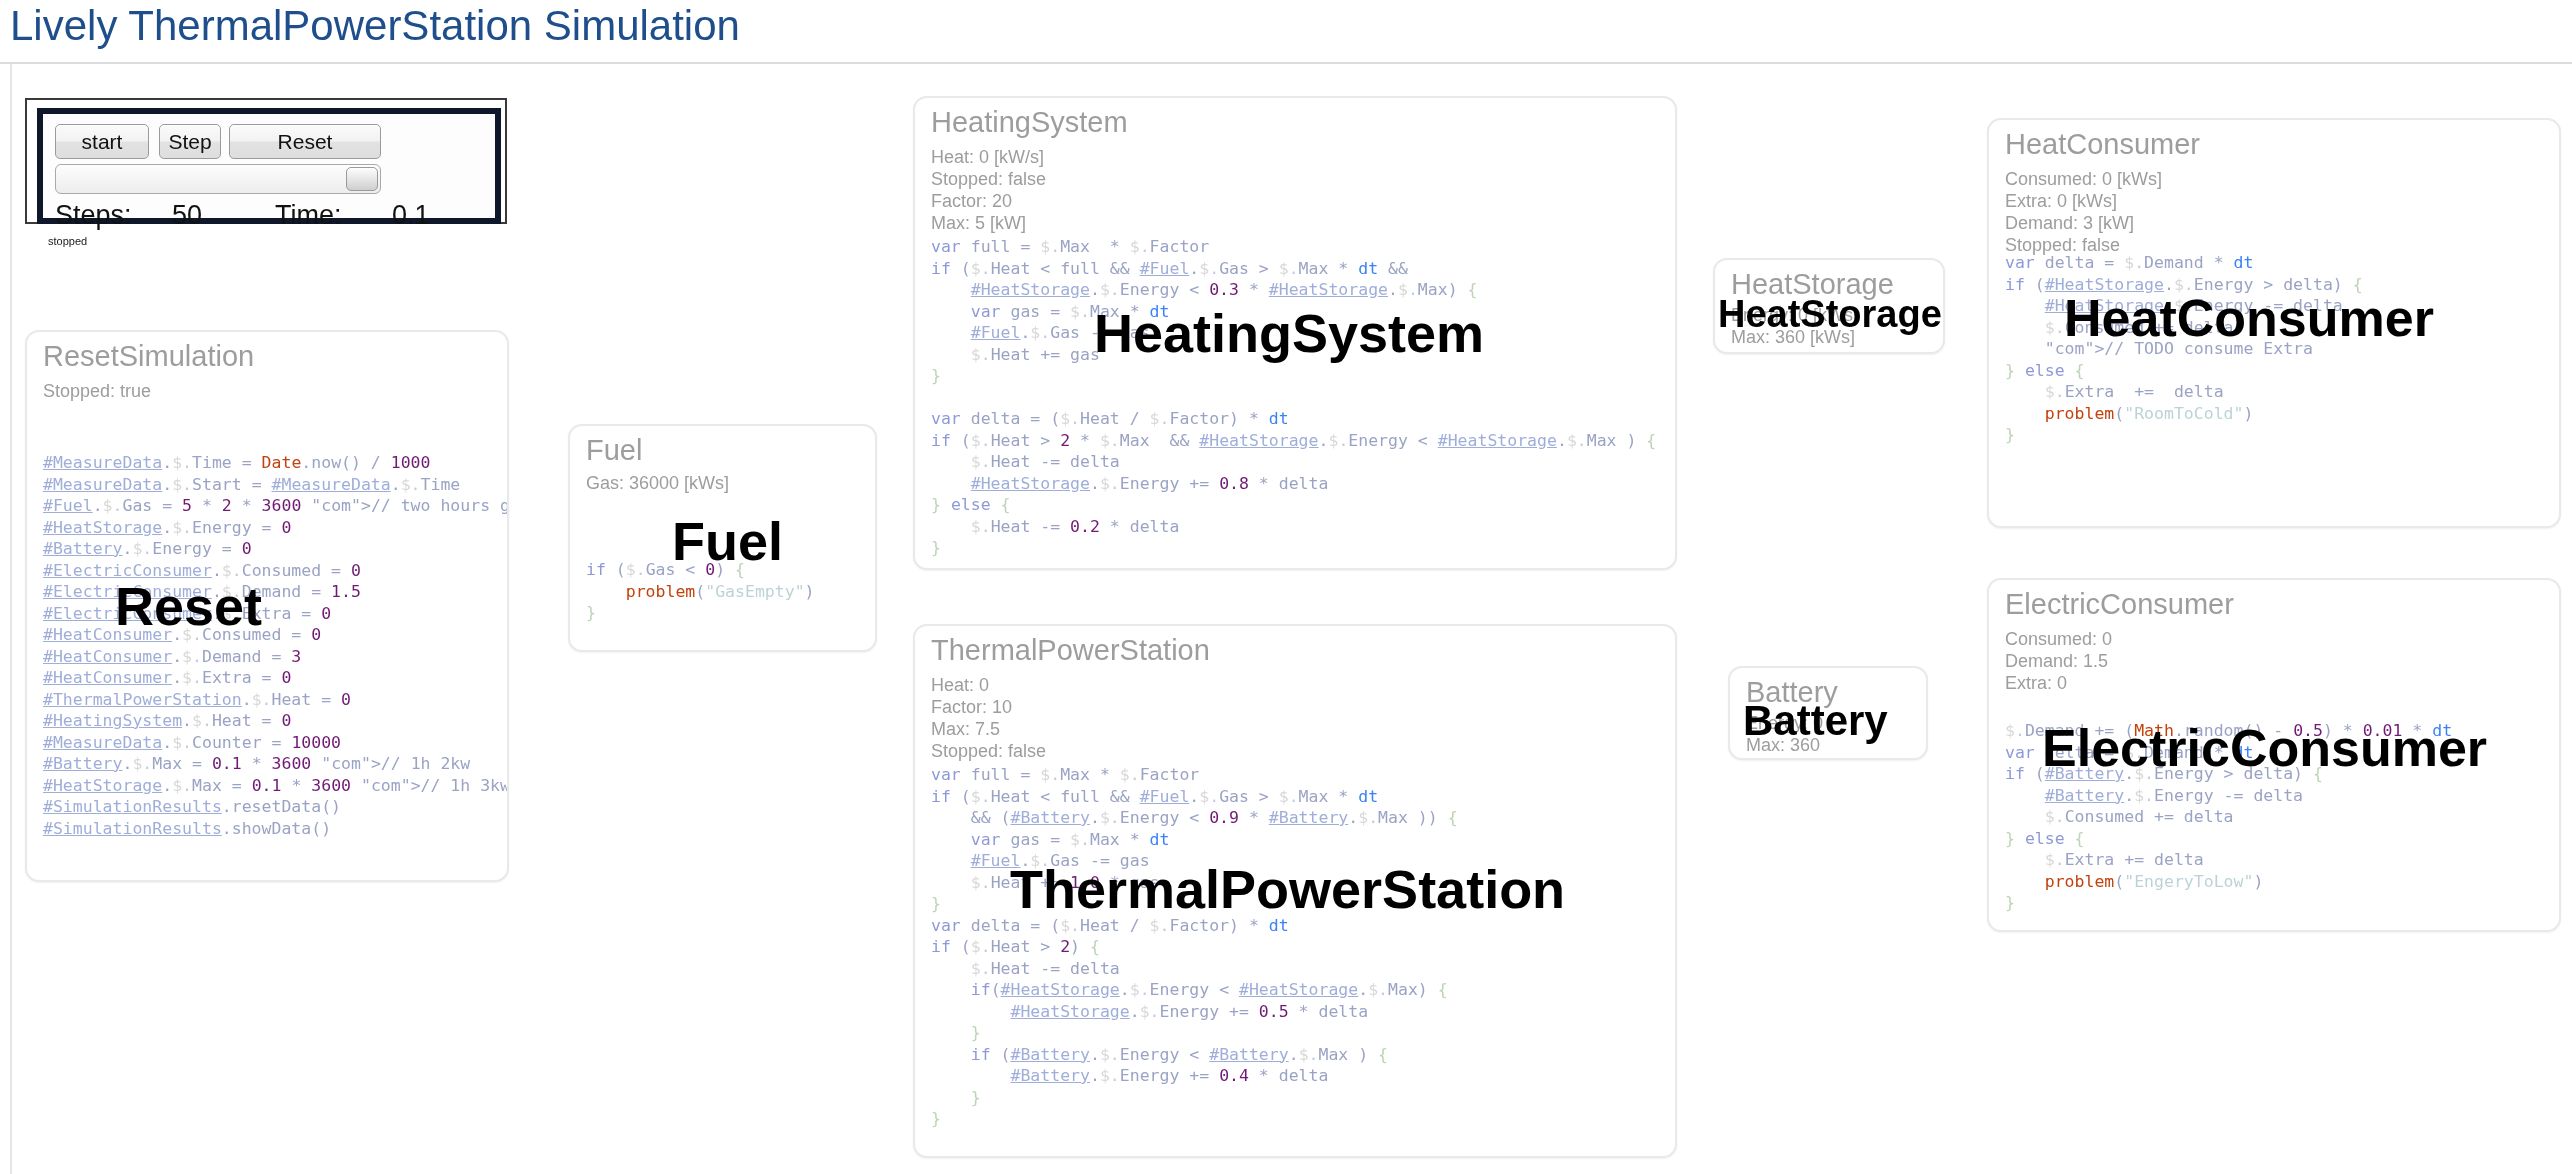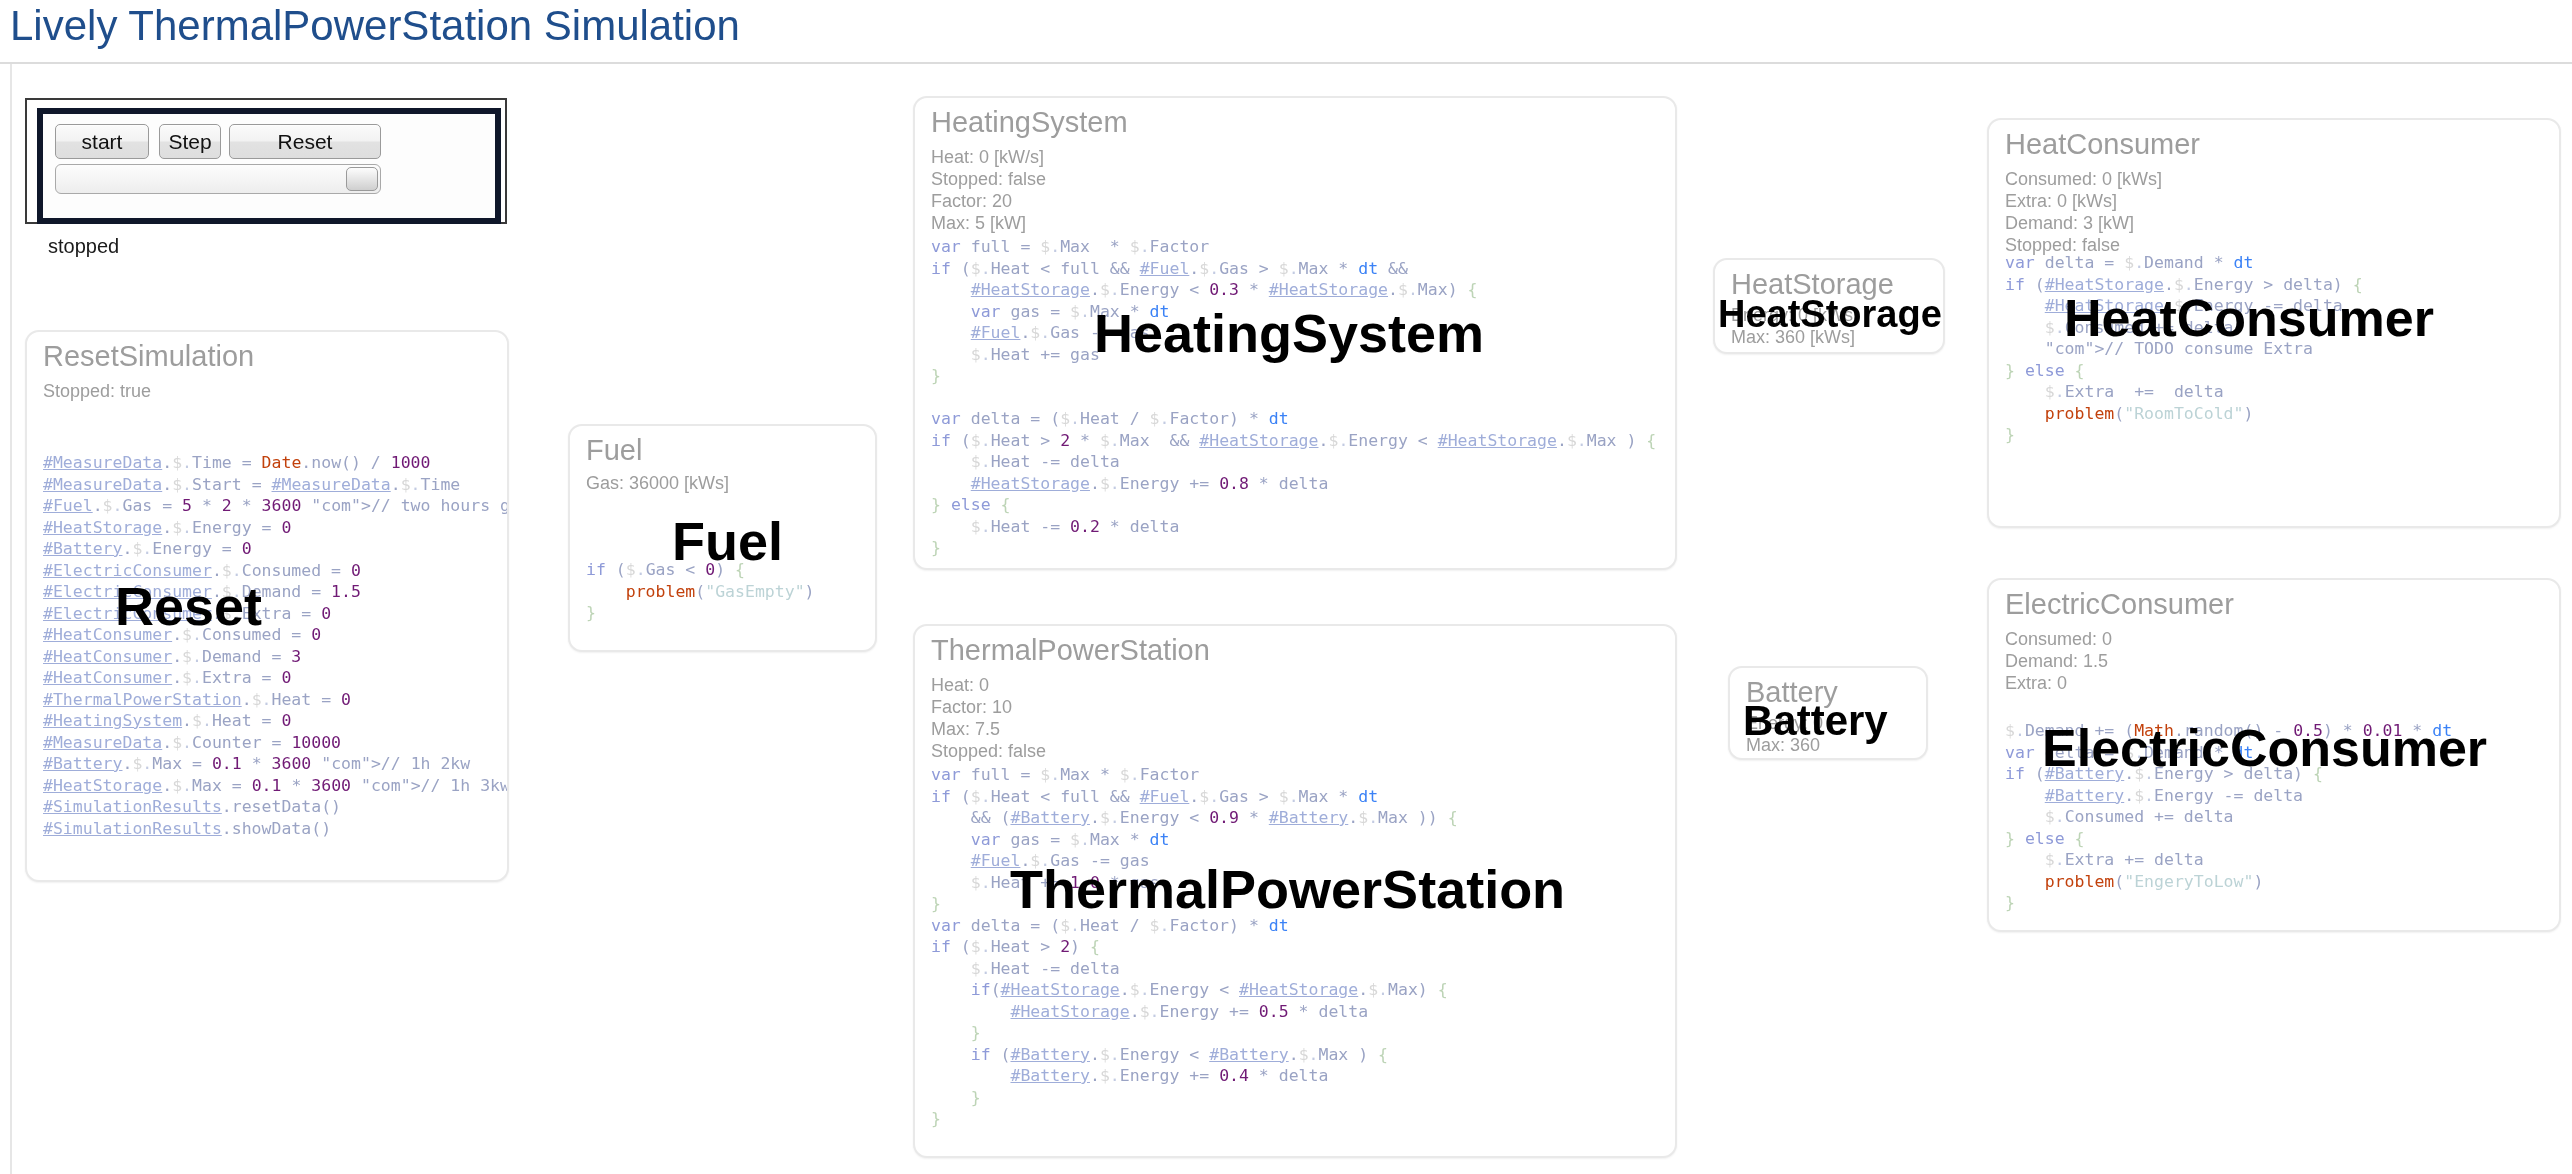--- a/index.html
+++ b/index.html
@@ -56,21 +56,21 @@
   .stat-row{
     position:absolute;left:12px;top:86px;width:430px;height:34px;
     font-size:27px;color:#111;
   }
   .stat-row span{position:absolute;top:0;}
   .lbl-steps{left:0;}
   .val-steps{left:117px;}
   .lbl-time{left:220px;}
   .val-time{left:337px;}
   .status-text{
-    position:absolute;left:48px;top:235px;font-size:20px;color:#1a1a1a;
+    position:absolute;left:48px;top:235px;font-size:11px;color:#1a1a1a;
   }
 
   
   .card{
     position:absolute;
     background:#ffffff;
     border:2px solid #e9e9e9;
     border-radius:14px;
     box-shadow:0 1px 2px rgba(0,0,0,0.06);
     overflow:hidden;
@@ -118,20 +118,26 @@
 <div class="title-rule"></div>
 <div class="left-border"></div>
 
 <div class="control-panel">
   <div class="control-inner">
     <div class="btn btn-start">start</div>
     <div class="btn btn-step">Step</div>
     <div class="btn btn-reset">Reset</div>
     <div class="slider">
       <div class="slider-knob"></div>
+    </div>
+    <div class="stat-row">
+      <span class="lbl-steps">Steps:</span>
+      <span class="val-steps">50</span>
+      <span class="lbl-time">Time:</span>
+      <span class="val-time">0.1</span>
     </div>
   </div>
 </div>
 <div class="status-text">stopped</div>
 
 <div class="card" style="left:25px;top:330px;width:480px;height:548px;">
   <div class="card-title">ResetSimulation</div>
   <div class="card-props" style="top:48px;">Stopped: true</div>
   <div class="card-code" style="top:120px;"><span class="ref">#MeasureData</span>.<span class="dim">$</span><span class="dim2">.</span>Time = <span class="pl">Date</span>.now() / <span class="num">1000</span>
 <span class="ref">#MeasureData</span>.<span class="dim">$</span><span class="dim2">.</span>Start = <span class="ref">#MeasureData</span>.<span class="dim">$</span><span class="dim2">.</span>Time

